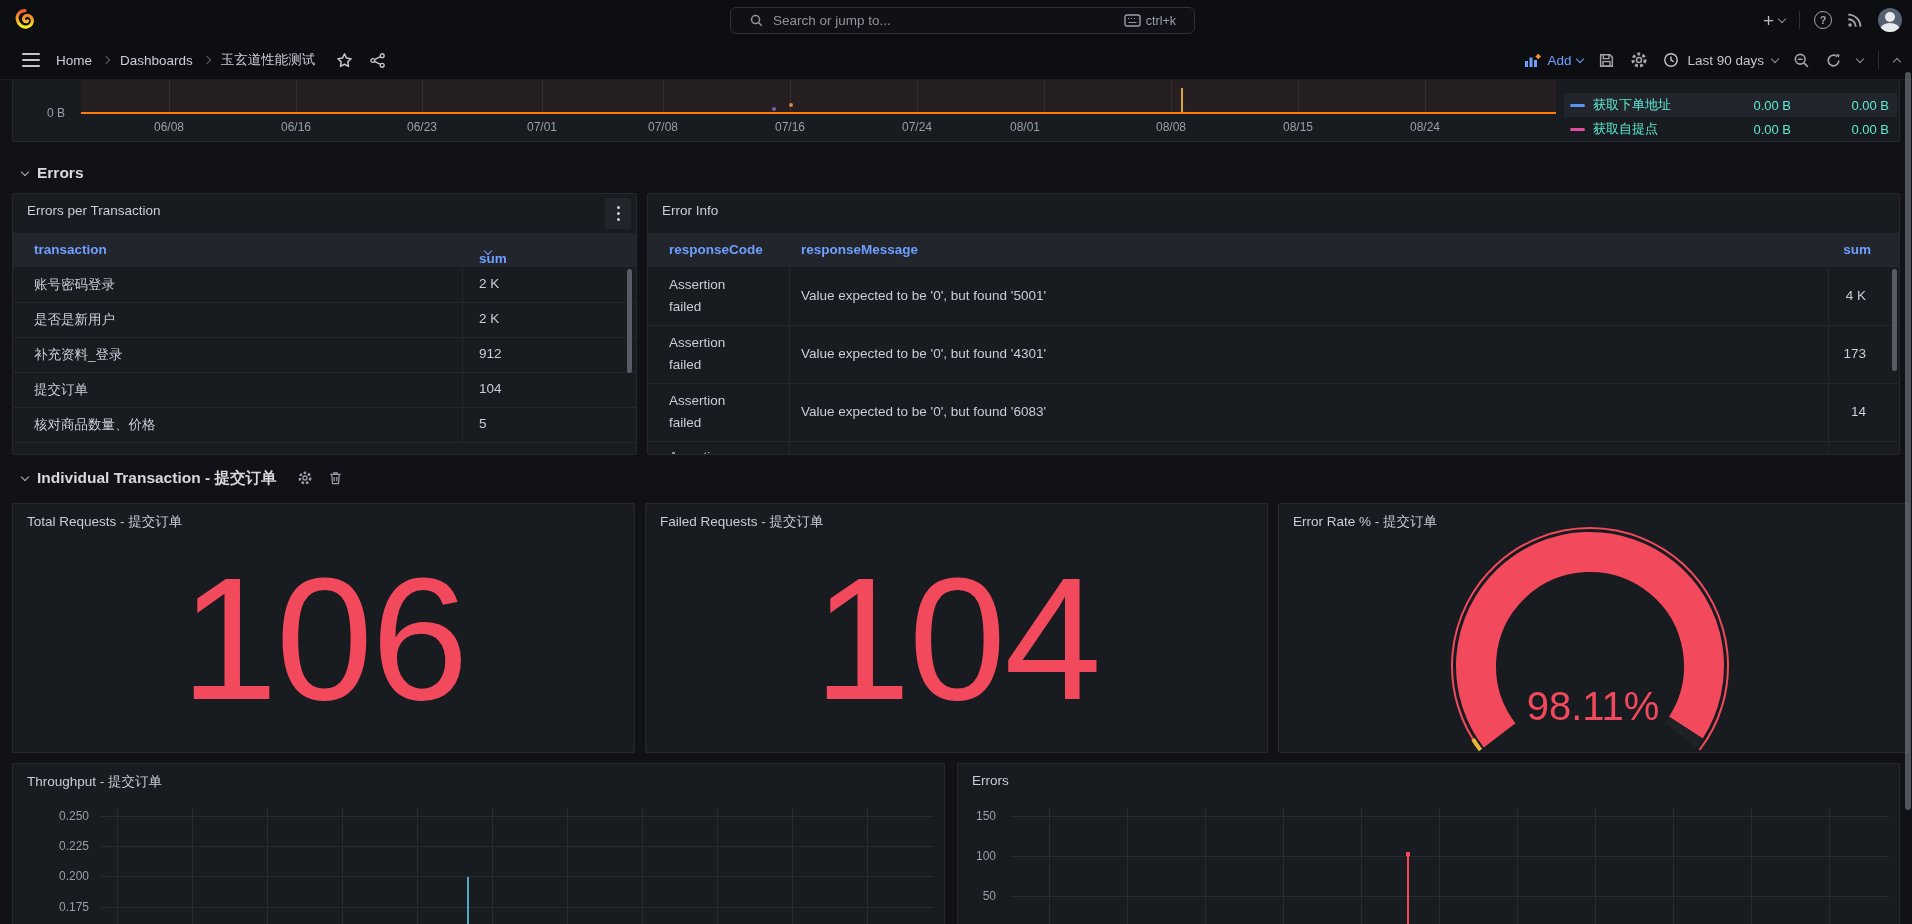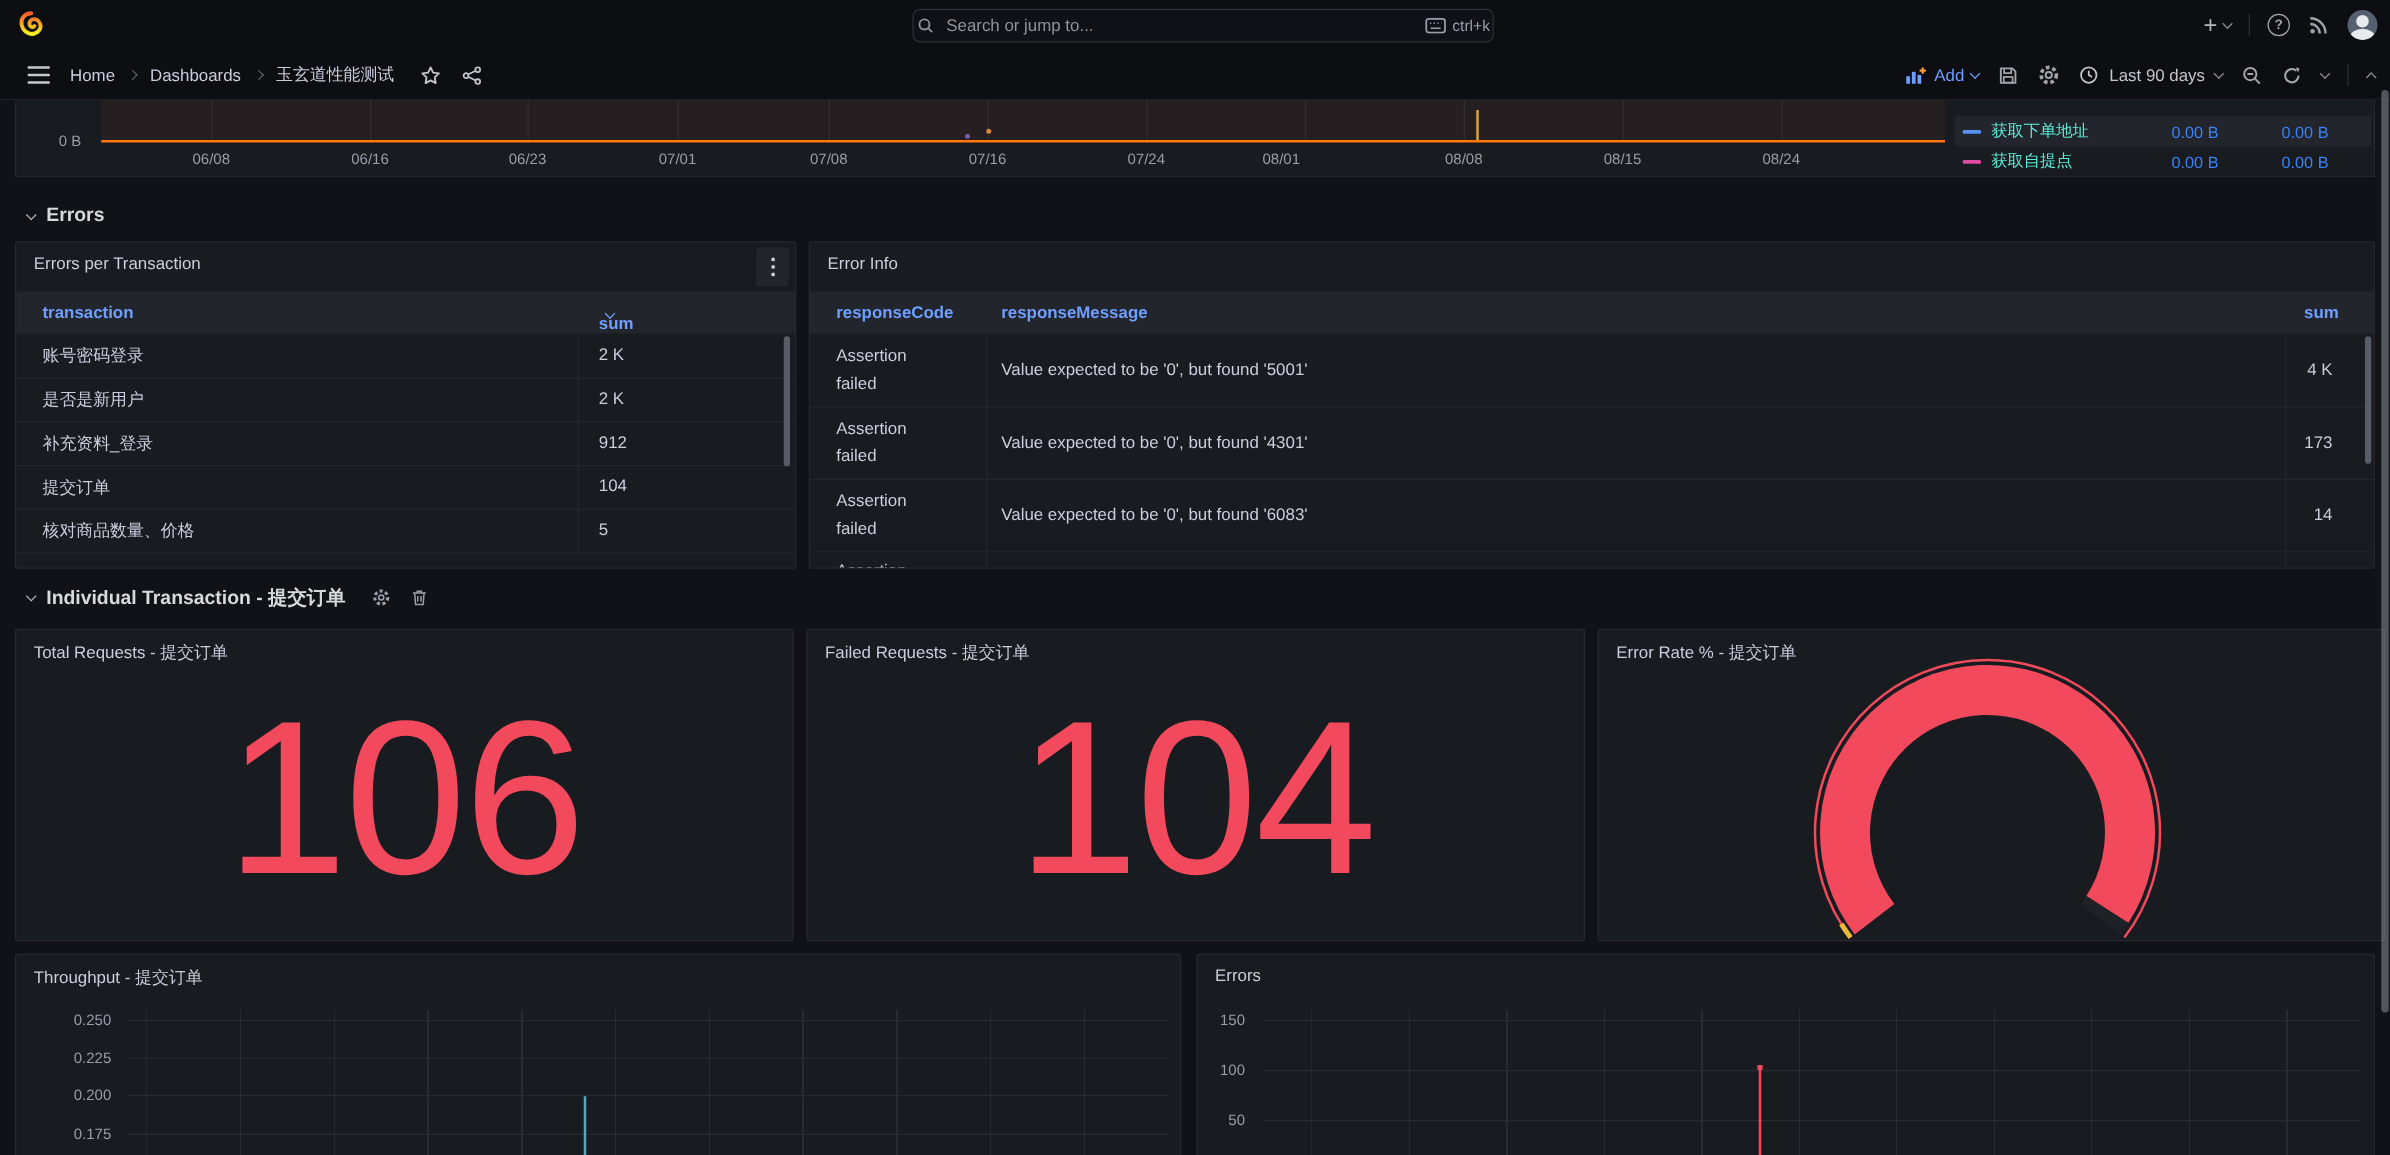--- a/index.html
+++ b/index.html
@@ -11,21 +11,21 @@
   *{box-sizing:border-box}
   html,body{margin:0;padding:0;background:#000}
   body{font-family:"Liberation Sans","DejaVu Sans",sans-serif}
   .screen{position:relative;width:1912px;height:924px;overflow:hidden;background:var(--bg);color:var(--text)}
   .abs{position:absolute}
 
   
   .topnav{position:absolute;left:0;top:0;width:1912px;height:40px;background:var(--chrome)}
   .logo{position:absolute;left:13px;top:8px;width:24px;height:24px}
   .searchbox{position:absolute;left:730px;top:7px;width:465px;height:27px;background:#0f1116;
-    border:1px solid #2e3138;border-radius:6px;display:flex;align-items:center;padding:0 2px;gap:7px}
+    border:1px solid #2e3138;border-radius:6px;display:flex;align-items:center;padding:0 18px;gap:7px}
   .searchbox input{flex:1;background:transparent;border:none;outline:none;color:#aeb2bc;font-size:13.5px}
   .searchbox input::placeholder{color:#8e939c}
   .kbd-hint{display:flex;align-items:center;gap:5px;color:#9a9eaa;font-size:12.5px}
   .nav-right{position:absolute;right:10px;top:0;height:40px;display:flex;align-items:center;gap:14px}
   .vdiv{width:1px;height:18px;background:#2c2f36}
   .plus-glyph{color:#b6b9c0;font-size:19px;line-height:19px}
   .chev{display:inline-block;width:6px;height:6px;border-right:1.5px solid #8f939c;border-bottom:1.5px solid #8f939c}
   .chev.right{transform:rotate(-45deg)}
   .chev.down{transform:rotate(45deg);margin-top:-3px}
   .chev.up{transform:rotate(-135deg);margin-top:4px}
@@ -58,21 +58,21 @@
   .toppanel{left:12px;top:80px;width:1888px;height:62px;border-top:none}
   .plot-maroon{position:absolute;left:68px;top:0;width:1475px;height:32px;background:#261f21;overflow:hidden}
   .vline{position:absolute;top:0;bottom:0;width:1px;background:rgba(255,255,255,.07)}
   .zeroline{position:absolute;left:68px;top:32px;width:1475px;height:2px;background:var(--orange)}
   .ytick0{position:absolute;left:0;top:26px;width:52px;text-align:right;font-size:12px;color:var(--muted)}
   .xtick{position:absolute;top:40px;transform:translateX(-50%);font-size:12px;color:var(--muted)}
   .lg-row{position:absolute;left:1551px;width:333px;height:24px;display:flex;align-items:center;padding:0 8px 0 6px;font-size:13px;gap:8px}
   .lg-row.hl{background:#22252b}
   .lg-dash{width:15px;height:3px;border-radius:2px;flex:none}
   .lg-name{flex:1;color:#5eead4;cursor:pointer;white-space:nowrap;overflow:hidden}
-  .lg-v{width:70px;text-align:center;color:#3b82f6}
+  .lg-v{width:70px;text-align:right;color:#5eead4}
   .lg-v.w2{width:90px}
   .spike{position:absolute;width:2px}
 
   
   .thead{position:absolute;left:0;right:0;top:39px;height:34px;background:var(--thead);font-size:13.5px;color:var(--blue);font-weight:bold}
   .thead span{position:absolute;top:9px;cursor:pointer}
   .trow{position:absolute;left:0;right:0;font-size:13.5px;color:var(--text)}
   .rowline{position:absolute;left:0;right:0;height:1px;background:var(--rowline)}
   .colline{position:absolute;width:1px;background:var(--rowline)}
   .scrollthumb{position:absolute;width:5px;border-radius:3px;background:#585c66;cursor:pointer}
@@ -383,20 +383,21 @@
   </div>
 
   <div class="panel" style="left:1278px;top:503px;width:630px;height:250px;overflow:hidden">
     <div class="panel-title">Error Rate % - 提交订单</div>
     <svg class="abs" style="left:0;top:22px" width="622" height="228" viewBox="0 0 622 228">
       <path d="M 201.5 224 A 138 138 0 1 1 420.5 224" fill="none" stroke="#F2495C" stroke-width="2"></path>
       <path d="M 201.5 224 A 138 138 0 0 1 194 213.1" fill="none" stroke="#EAB839" stroke-width="4"></path>
       <path d="M 220.6 209.4 A 114 114 0 1 1 406.9 201.6" fill="none" stroke="#F2495C" stroke-width="40"></path>
       <path d="M 406.9 201.6 A 114 114 0 0 1 401.4 209.4" fill="none" stroke="#1e2126" stroke-width="40"></path>
     </svg>
+    <div class="gauge-value">98.11%</div>
   </div>
 
   <div class="panel" style="left:12px;top:763px;width:933px;height:200px">
     <div class="panel-title">Throughput - 提交订单</div>
     <span class="ytick" style="right:855px;top:52px;width:66px">0.250</span>
     <span class="ytick" style="right:855px;top:82px;width:66px">0.225</span>
     <span class="ytick" style="right:855px;top:112px;width:66px">0.200</span>
     <span class="ytick" style="right:855px;top:143px;width:66px">0.175</span>
     <i class="hgrid" style="left:88px;width:833px;top:52px"></i>
     <i class="hgrid" style="left:88px;width:833px;top:82px"></i>

